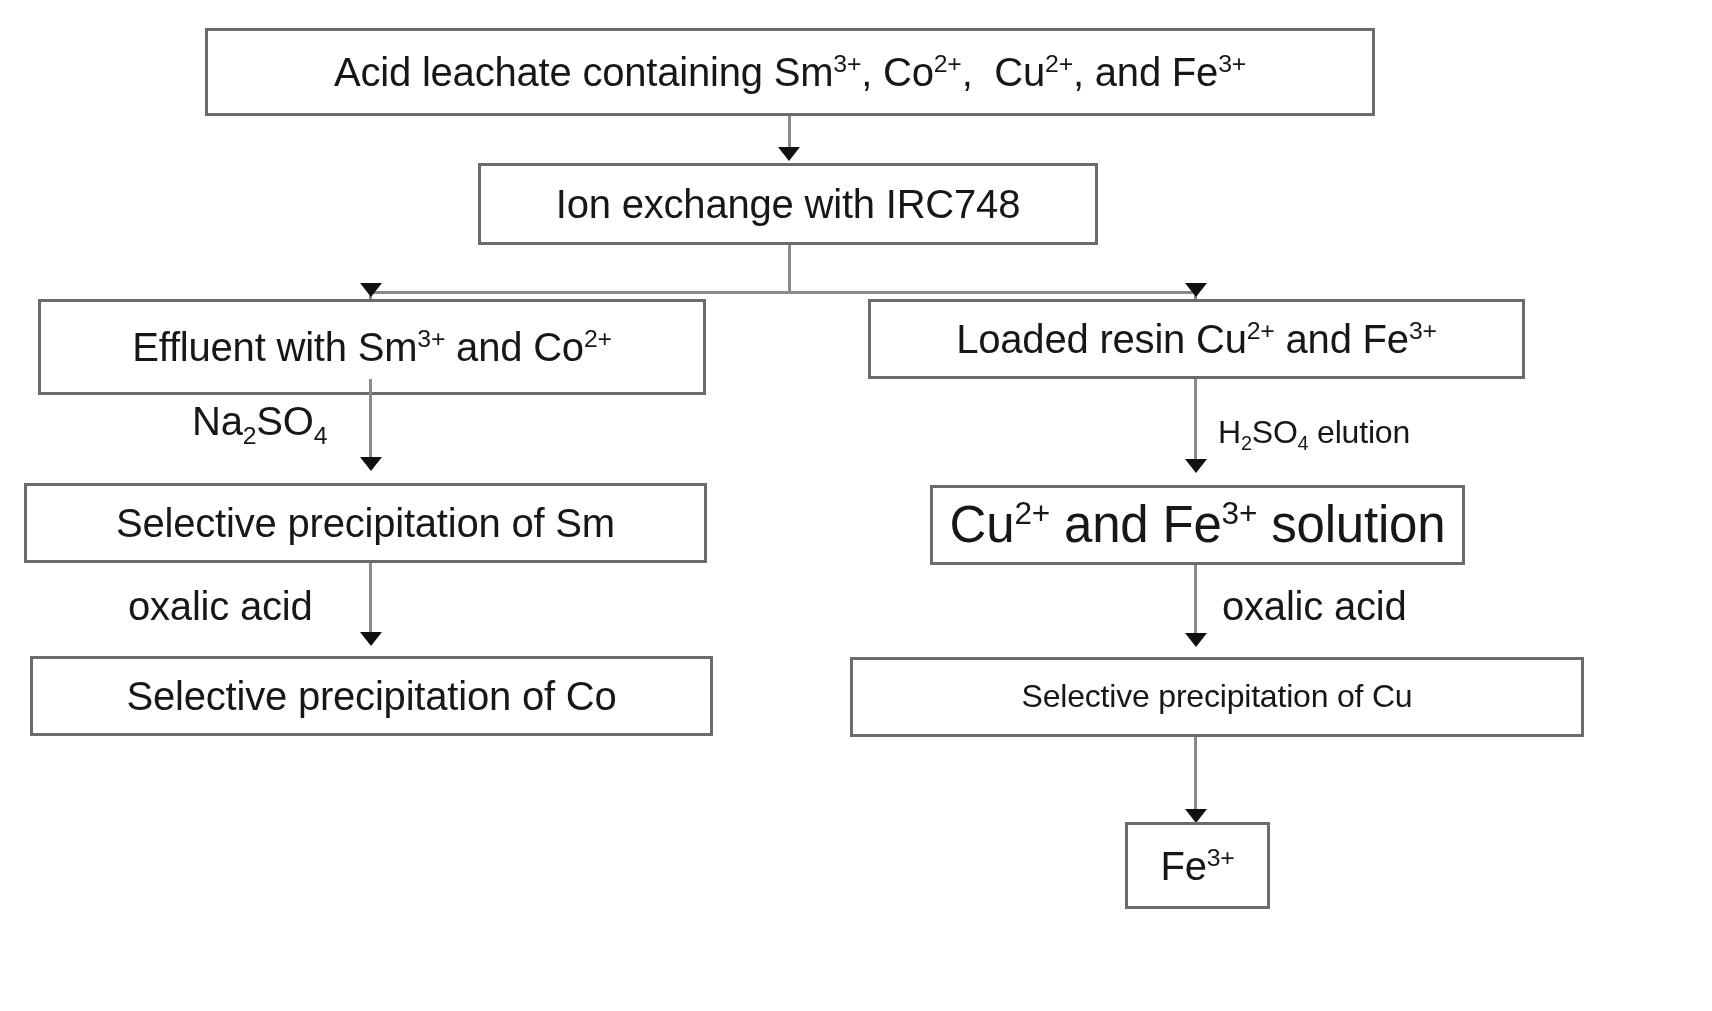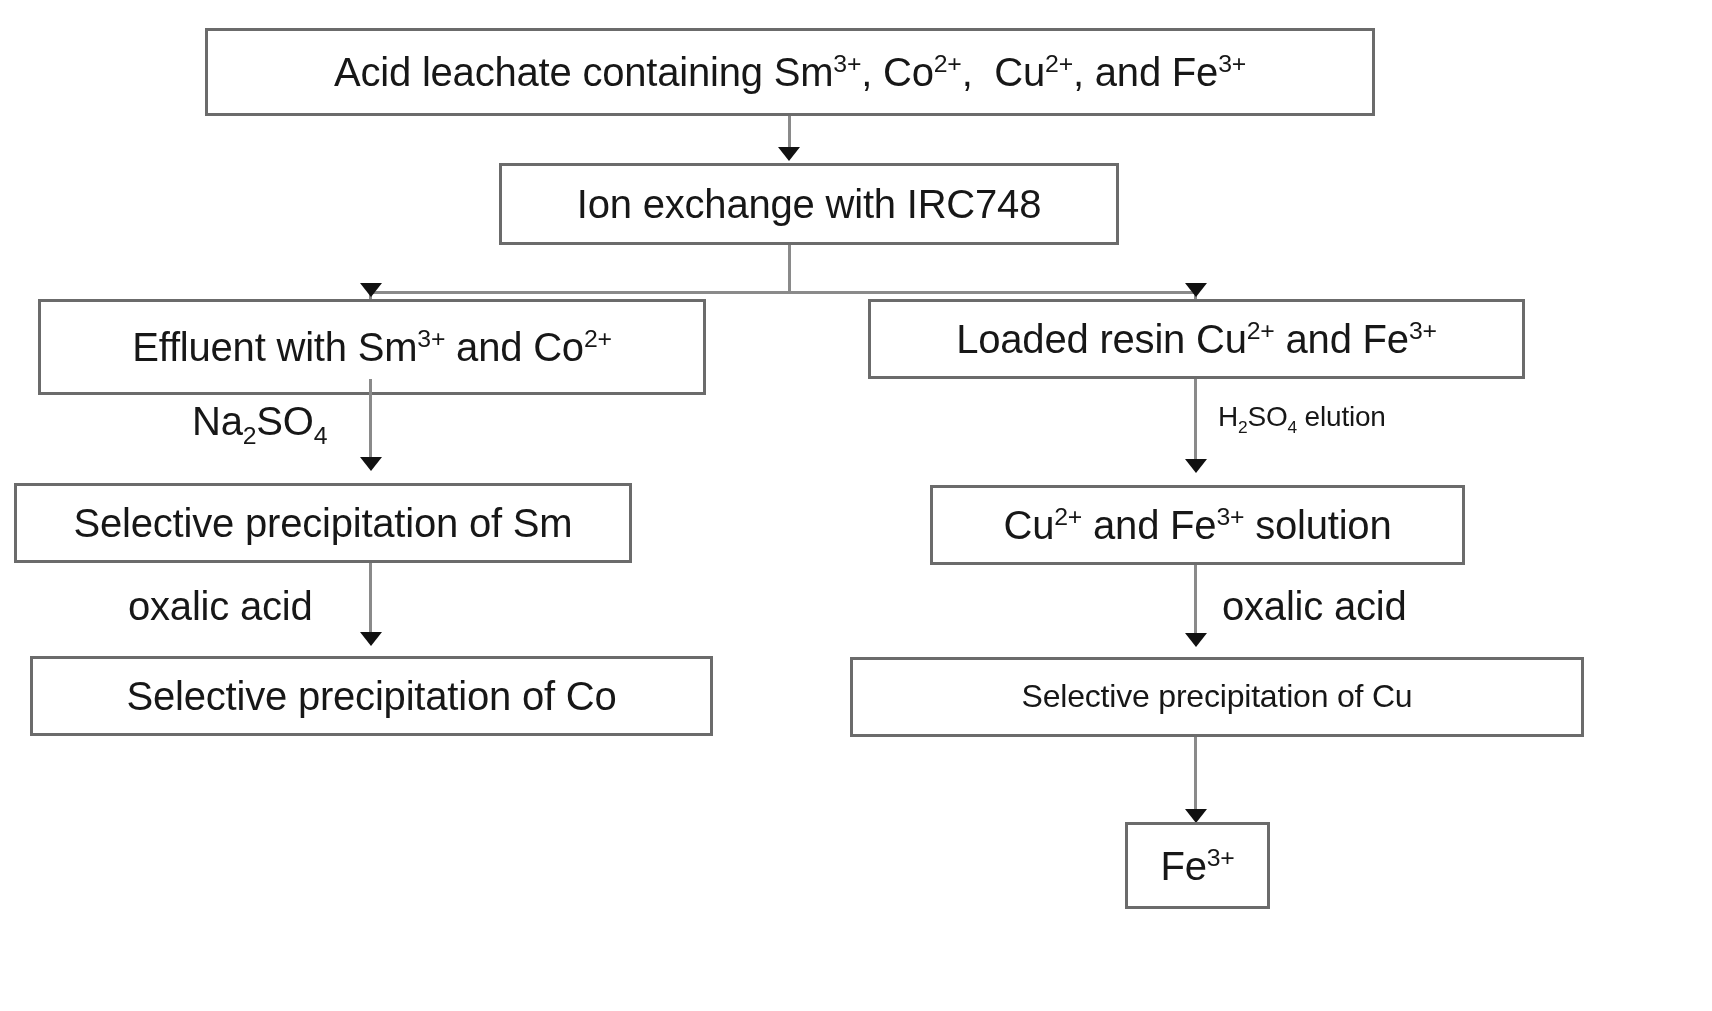--- a/index.html
+++ b/index.html
@@ -76,66 +76,66 @@
 
 <div id="canvas">
 
   <div class="box" style="left:205px; top:28px; width:1170px; height:88px; font-size:40px;">
     <span class="txt">Acid leachate containing Sm<sup>3+</sup>, Co<sup>2+</sup>,&nbsp; Cu<sup>2+</sup>, and Fe<sup>3+</sup></span>
   </div>
 
   <div class="vline" style="left:788px; top:116px; height:33px;"></div>
   <div class="arrowhead" style="left:778px; top:147px;"></div>
 
-  <div class="box" style="left:499px; top:163px; width:620px; height:82px; font-size:40px;text-align:center;">
+  <div class="box" style="left:478px; top:163px; width:620px; height:82px; font-size:40px;text-align:center;">
     <span class="txt">Ion exchange with IRC748</span>
   </div>
 
   <div class="vline" style="left:788px; top:245px; height:48px;"></div>
   <div class="hline" style="left:370px; top:291px; width:828px;"></div>
   <div class="vline" style="left:369px; top:291px; height:16px;"></div>
   <div class="arrowhead" style="left:360px; top:283px;"></div>
   <div class="vline" style="left:1194px; top:291px; height:16px;"></div>
   <div class="arrowhead" style="left:1185px; top:283px;"></div>
 
   <div class="box" style="left:38px; top:299px; width:668px; height:96px; font-size:40px;">
     <span class="txt">Effluent with Sm<sup>3+</sup> and Co<sup>2+</sup></span>
   </div>
 
   <div class="vline" style="left:369px; top:379px; height:81px;"></div>
   <div class="arrowhead" style="left:360px; top:457px;"></div>
   <div class="edge-label" style="left:192px; top:400px; font-size:40px;">
     <span>Na<sub>2</sub>SO<sub>4</sub></span>
   </div>
 
-  <div class="box" style="left:14px; top:483px; width:618px; height:80px; font-size:40px;">
+  <div class="box" style="left:24px; top:483px; width:683px; height:80px; font-size:40px;">
     <span class="txt">Selective precipitation of Sm</span>
   </div>
 
   <div class="vline" style="left:369px; top:563px; height:73px;"></div>
   <div class="arrowhead" style="left:360px; top:632px;"></div>
   <div class="edge-label" style="left:128px; top:585px; font-size:40px;">
     <span>oxalic acid</span>
   </div>
 
   <div class="box" style="left:30px; top:656px; width:683px; height:80px; font-size:40px;">
     <span class="txt">Selective precipitation of Co</span>
   </div>
 
   <div class="box" style="left:868px; top:299px; width:657px; height:80px; font-size:40px;">
     <span class="txt">Loaded resin Cu<sup>2+</sup> and Fe<sup>3+</sup></span>
   </div>
 
   <div class="vline" style="left:1194px; top:379px; height:83px;"></div>
   <div class="arrowhead" style="left:1185px; top:459px;"></div>
-  <div class="edge-label" style="left:1218px; top:402px; font-size:28px;">
+  <div class="edge-label" style="left:1218px; top:416px; font-size:32px;">
     <span>H<sub>2</sub>SO<sub>4</sub> elution</span>
   </div>
 
-  <div class="box" style="left:930px; top:485px; width:535px; height:80px; font-size:40px;">
+  <div class="box" style="left:930px; top:485px; width:535px; height:80px; font-size:51px;">
     <span class="txt">Cu<sup>2+</sup> and Fe<sup>3+</sup> solution</span>
   </div>
 
   <div class="vline" style="left:1194px; top:565px; height:72px;"></div>
   <div class="arrowhead" style="left:1185px; top:633px;"></div>
   <div class="edge-label" style="left:1222px; top:585px; font-size:40px;">
     <span>oxalic acid</span>
   </div>
 
   <div class="box" style="left:850px; top:657px; width:734px; height:80px; font-size:32px;">

